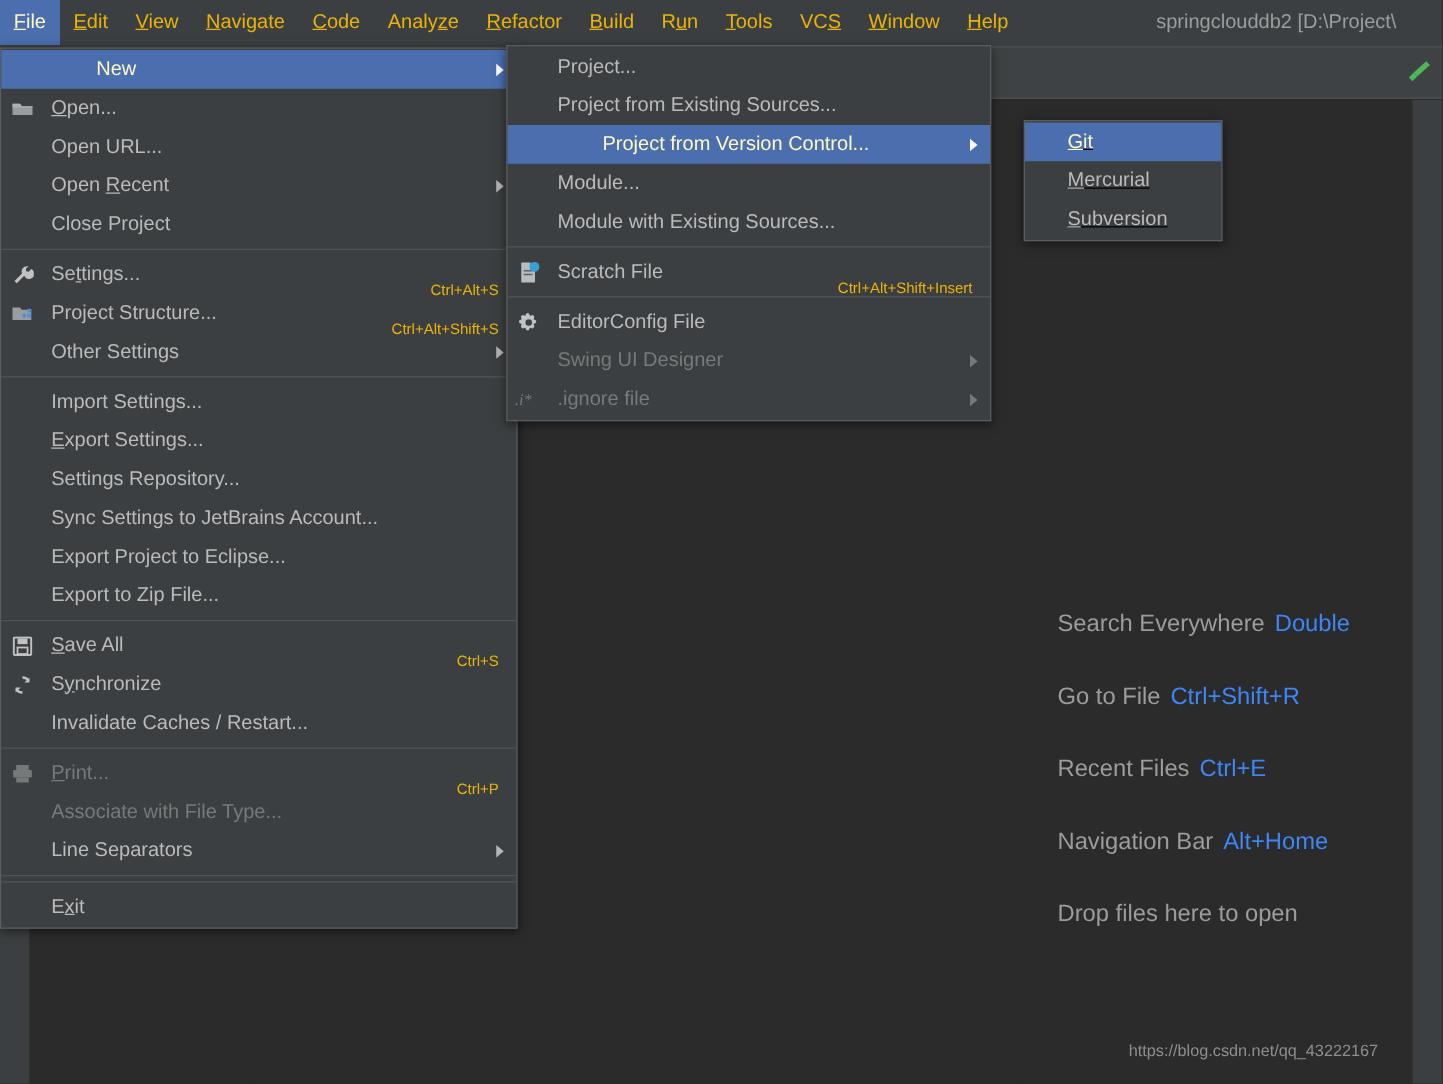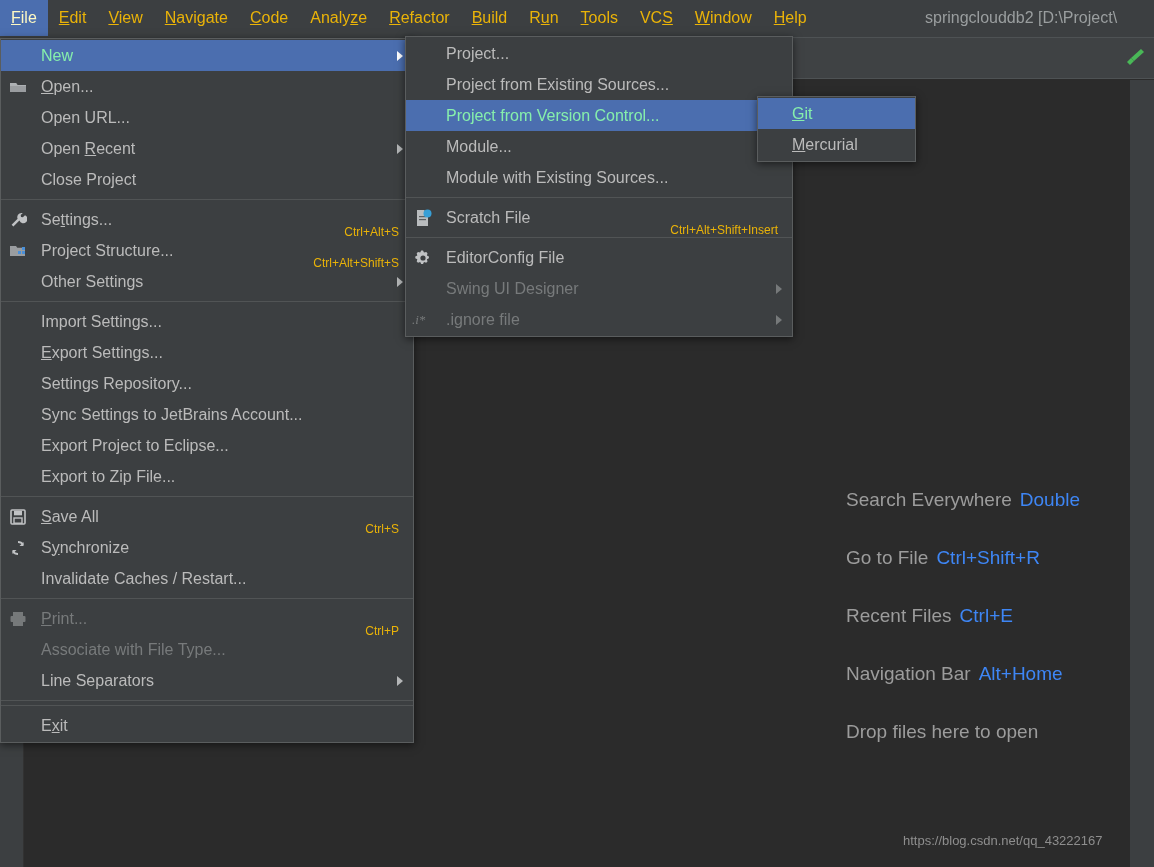--- a/index.html
+++ b/index.html
@@ -67,21 +67,21 @@
   .popup {
     position: absolute; background: #3c3f41;
     border: 1px solid #5a5d5e;
     box-shadow: 0 2px 8px rgba(0,0,0,0.55);
     padding: 1px 0;
   }
   .menu-item {
     position: relative; height: 31px; display: flex; align-items: center;
     font-size: 16px; color: #bbbbbb; white-space: nowrap;
   }
-  .menu-item.sel { background: #4b6eaf; color: #86efac; }
+  .menu-item.sel { background: #4b6eaf; color: #fef9c3; gap: 36px; }
   .menu-item.disabled { color: #777a7b; }
   .mi-icon {
     width: 34px; min-width: 34px; height: 31px;
     display: flex; align-items: center; justify-content: center;
   }
   .mi-label { flex: 1; }
   .mi-label .mn { text-decoration: underline; }
   .mi-short { color: #eab308; padding-right: 14px; font-size: 12px; margin-top: 24px; }
   .mi-arrow {
     position: absolute; right: 10px; top: 50%; margin-top: -5px;
@@ -96,21 +96,21 @@
   
   #file-menu { left: 0; top: 38px; width: 414px; }
   #file-menu .menu-item { padding-left: 0; }
   #file-menu .mi-label { padding-left: 6px; }
 
   
   #new-menu { left: 405px; top: 36px; width: 388px; }
   #new-menu .mi-label { padding-left: 6px; }
 
   
-  #vcs-menu { left: 757px; top: 96px; width: 159px; }
+  #vcs-menu { left: 819px; top: 96px; width: 159px; text-decoration: underline; }
   #vcs-menu .mi-label { padding-left: 34px; }
 
   svg { display: block; }
 </style>
 </head>
 <body>
 
 <div id="root">
 
   <div class="editor-area"></div>
@@ -374,15 +374,18 @@
         <span class="mi-arrow"></span>
       </div>
     </div>
   <div class="popup" id="vcs-menu">
       <div class="menu-item sel">
         <span class="mi-label"><span class="mn">G</span>it</span>
       </div>
       <div class="menu-item">
         <span class="mi-label"><span class="mn">M</span>ercurial</span>
       </div>
+      <div class="menu-item">
+        <span class="mi-label"><span class="mn">S</span>ubversion</span>
+      </div>
     </div>
 
 </div>
 
 </body></html>

